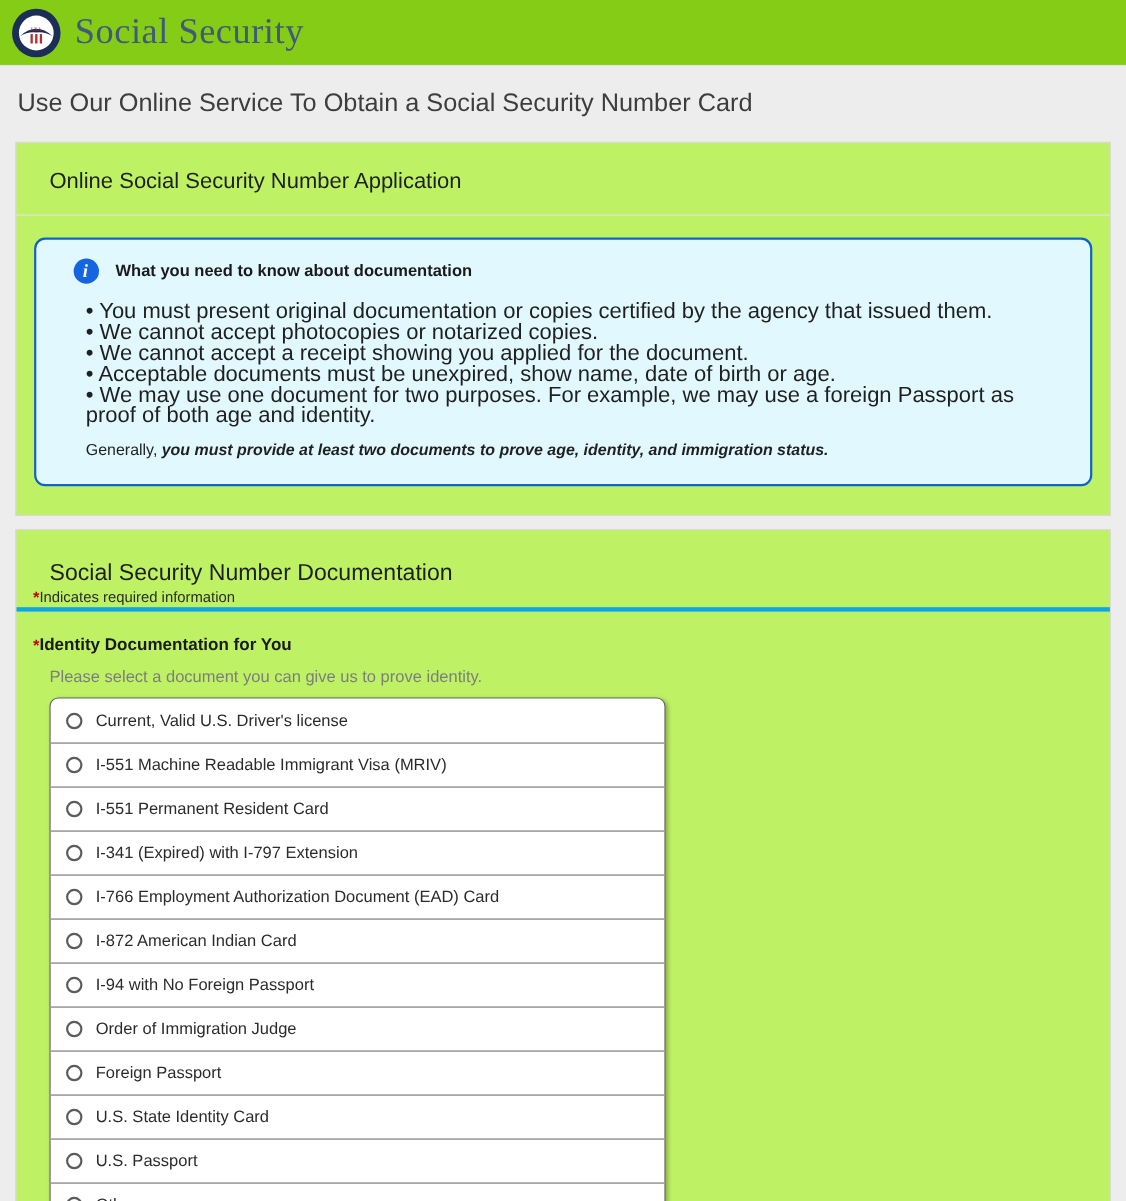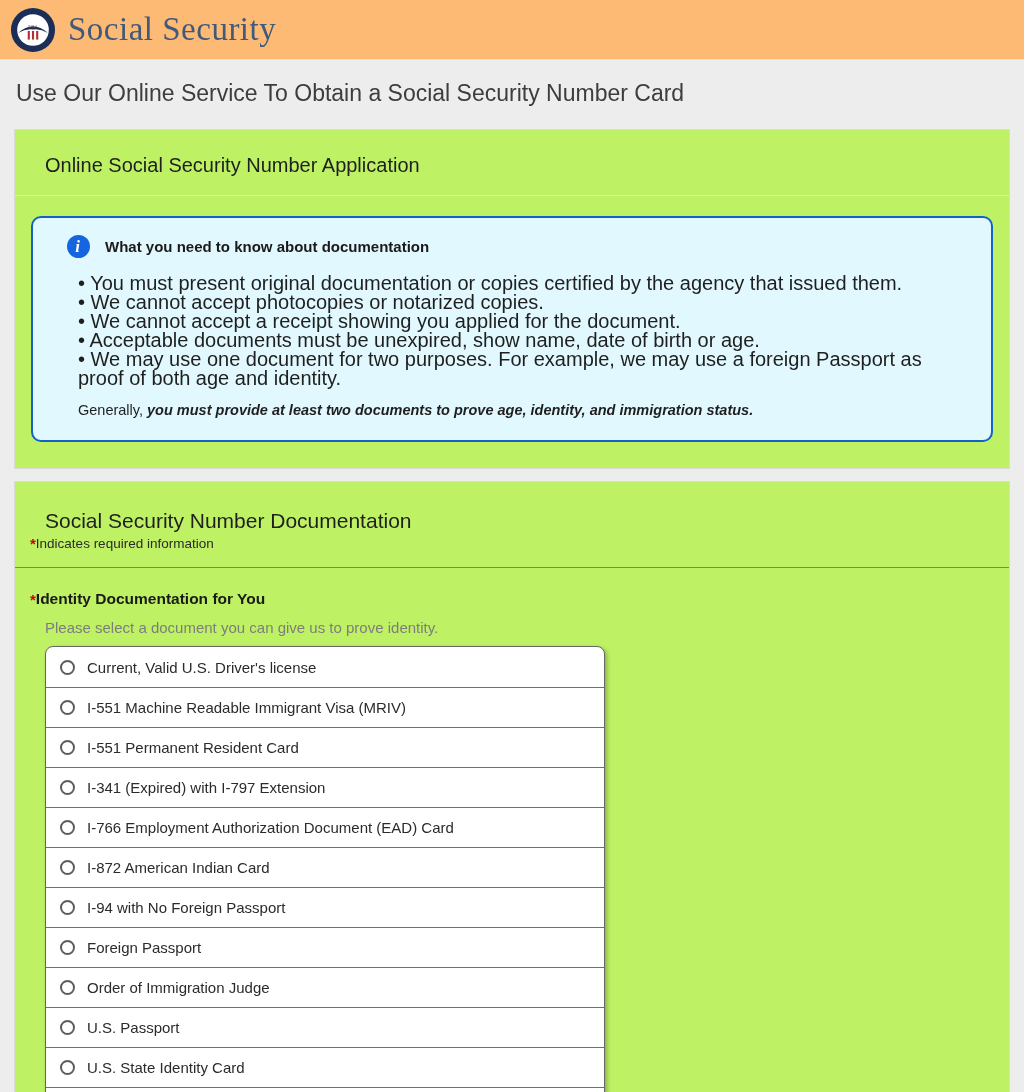--- a/index.html
+++ b/index.html
@@ -7,21 +7,21 @@
     width: 1024px;
     height: 1092px;
     overflow: hidden;
     font-family: "Liberation Sans", sans-serif;
     background: #ededed;
   }
 
   
   .site-header {
     height: 60px;
-    background: #fdba74;
+    background: #84cc16;
     display: flex;
     align-items: center;
     padding-left: 10px;
     border-bottom: 1px solid #e2e2e2;
   }
   .seal { width: 46px; height: 46px; flex: 0 0 auto; }
   .brand {
     font-family: "Liberation Serif", serif;
     font-size: 33px;
     color: #41597a;
@@ -95,22 +95,22 @@
   .info-bullets li::before { content: "• "; }
   .info-footer {
     margin: 14px 0 0 21px;
     font-size: 14.5px;
     color: #1f1f1f;
   }
   .info-footer .emph { font-weight: bold; font-style: italic; }
 
   
   .doc-head {
-    padding: 27px 16px 16px 15px;
-    border-bottom: 1px solid #0ea5e9;
+    padding: 27px 16px 1px 15px;
+    border-bottom: 4px solid #0ea5e9;
   }
   .doc-title {
     font-size: 21px;
     font-weight: 400;
     color: #1f1f1f;
     margin-left: 15px;
   }
   .required-note {
     font-size: 13.5px;
     color: #2b2b2b;
@@ -251,39 +251,39 @@
     <span class="option-label">I-872 American Indian Card</span>
   </div>
 
   <div class="option-row" role="radio" aria-checked="false">
     <span class="radio"></span>
     <span class="option-label">I-94 with No Foreign Passport</span>
   </div>
 
   <div class="option-row" role="radio" aria-checked="false">
     <span class="radio"></span>
+    <span class="option-label">Order of Immigration Judge</span>
+  </div>
+
+  <div class="option-row" role="radio" aria-checked="false">
+    <span class="radio"></span>
     <span class="option-label">Foreign Passport</span>
   </div>
 
   <div class="option-row" role="radio" aria-checked="false">
     <span class="radio"></span>
-    <span class="option-label">Order of Immigration Judge</span>
+    <span class="option-label">U.S. State Identity Card</span>
   </div>
 
   <div class="option-row" role="radio" aria-checked="false">
     <span class="radio"></span>
     <span class="option-label">U.S. Passport</span>
   </div>
 
   <div class="option-row" role="radio" aria-checked="false">
     <span class="radio"></span>
-    <span class="option-label">U.S. State Identity Card</span>
-  </div>
-
-  <div class="option-row" role="radio" aria-checked="false">
-    <span class="radio"></span>
     <span class="option-label">Other</span>
   </div>
 </div>
     </div>
   </section>
 
 </div>
 
 </body></html>

